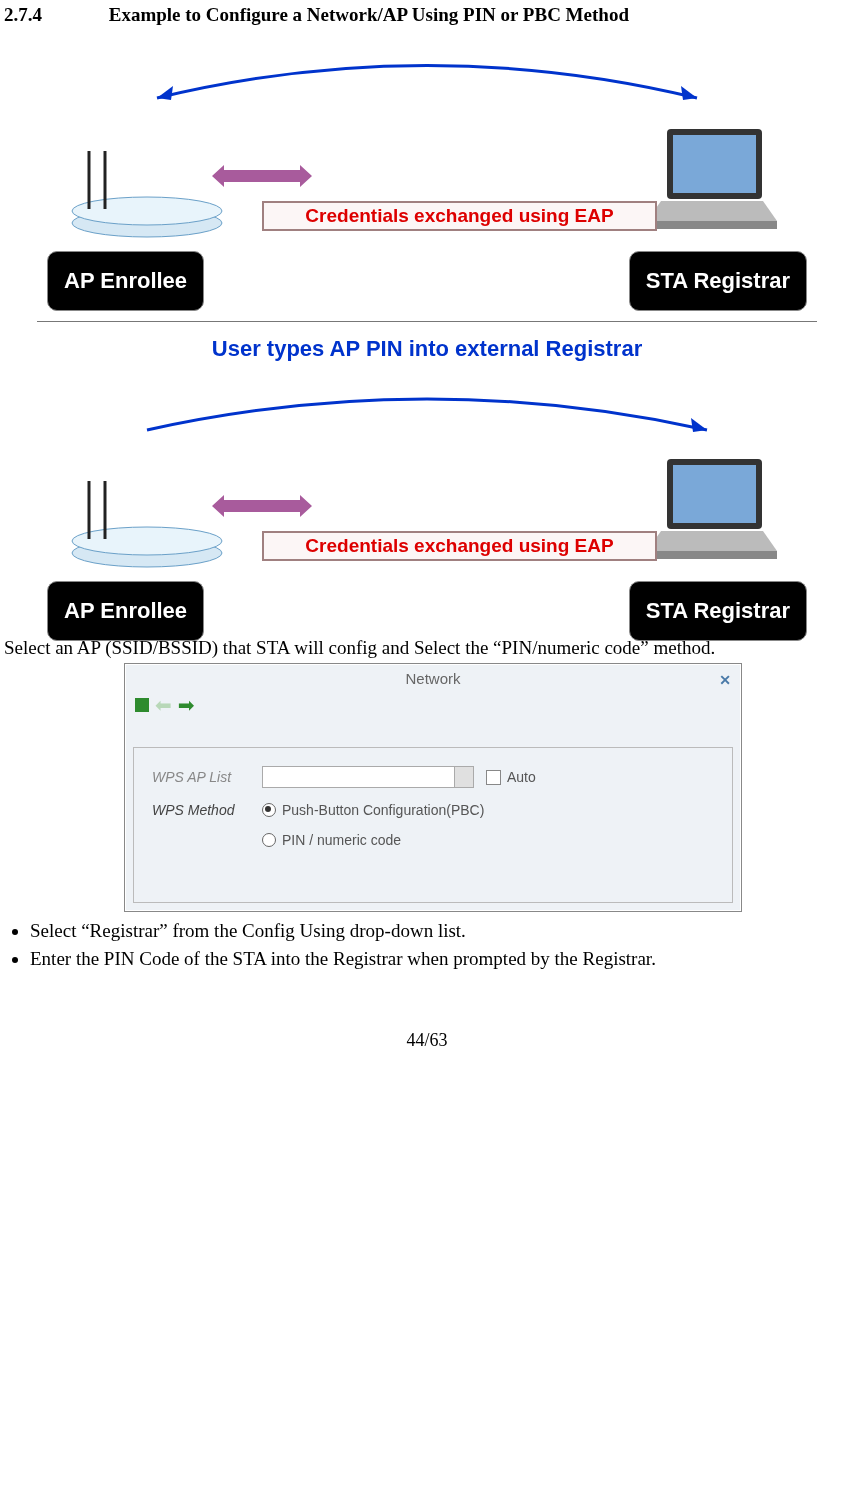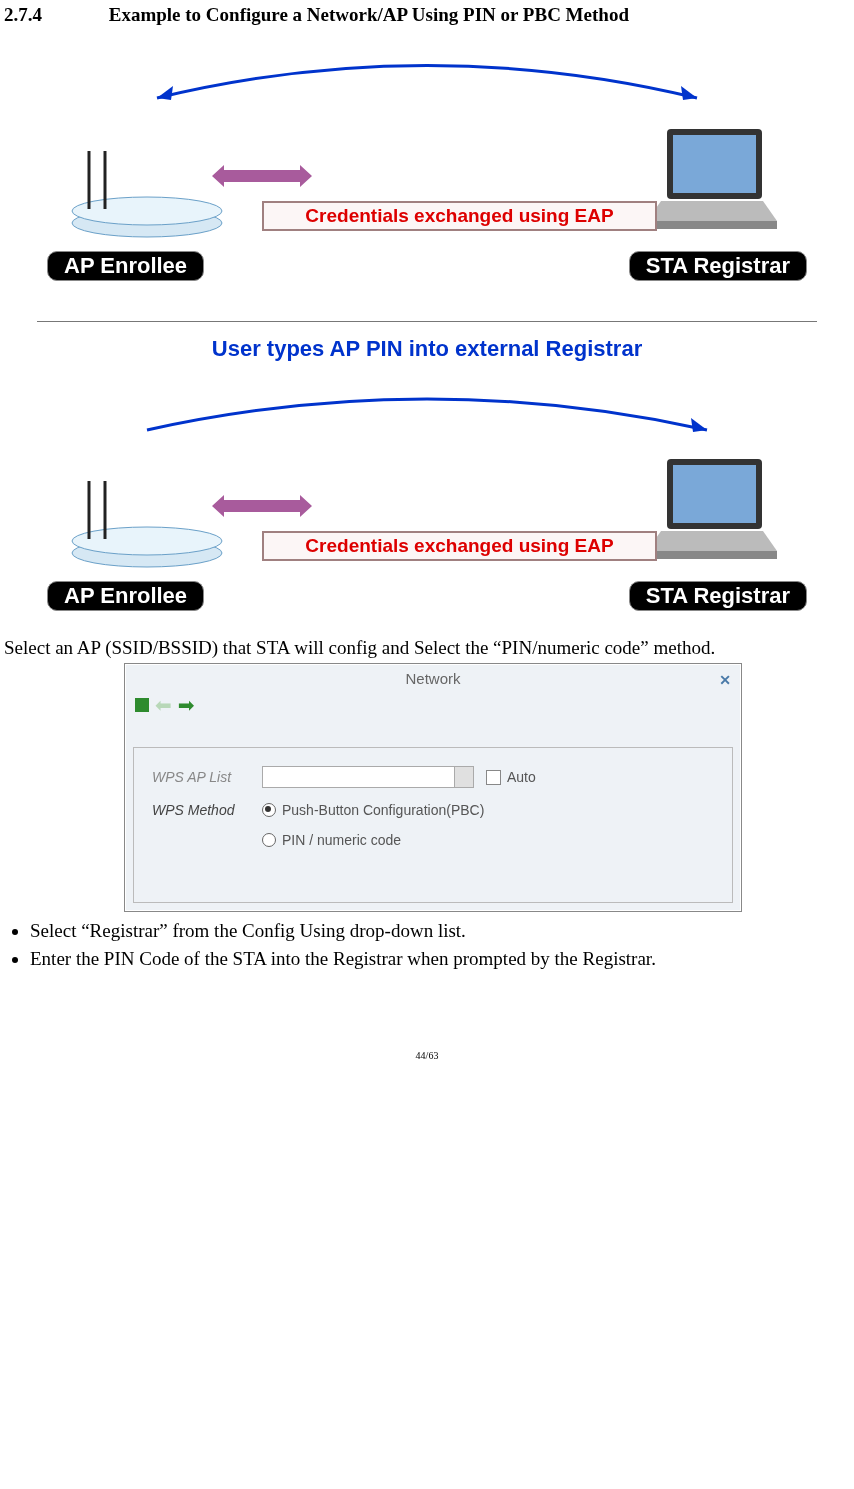--- a/index.html
+++ b/index.html
@@ -72,21 +72,21 @@
     height: 40px;
     margin-top: 4px;
   }
   .black-pill {
     position: absolute;
     background: #000;
     color: #fff;
     font-family: Arial, sans-serif;
     font-weight: bold;
     font-size: 22px;
-    padding: 1px 16px;
+    padding: 16px 16px;
     border-radius: 10px;
     border: 1px solid #888;
   }
   .pill-left  { left: 0; }
   .pill-right { right: 0; }
   hr.sep {
     width: 780px;
     margin: 30px auto 14px auto;
     border: none;
     border-top: 1px solid #777;
@@ -171,22 +171,22 @@
   ul.bul {
     margin: 8px 0 0 8px;
     padding: 0 0 0 18px;
   }
   ul.bul li {
     list-style: disc;
     margin-bottom: 6px;
   }
   .pgnum {
     text-align: center;
-    font-size: 10px;
-    margin-top: 80px;
+    font-size: 18px;
+    margin-top: 60px;
     padding-bottom: 20px;
   }
 </style>
 </head>
 <body>
 
 <h2 class="sect">
   <span class="sn">2.7.4</span>
   <span>Example to Configure a Network/AP Using PIN or PBC Method</span>
 </h2>

